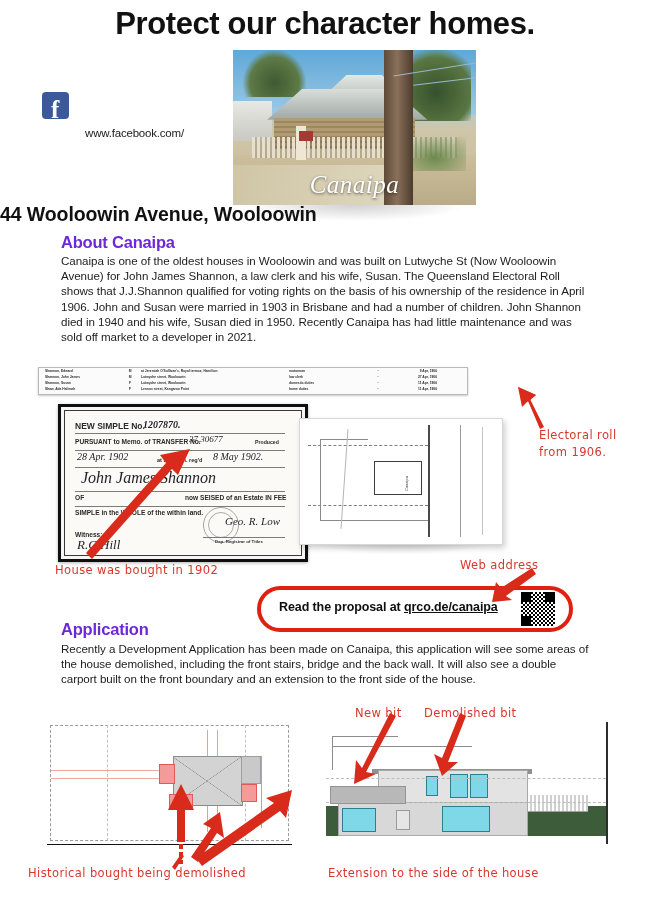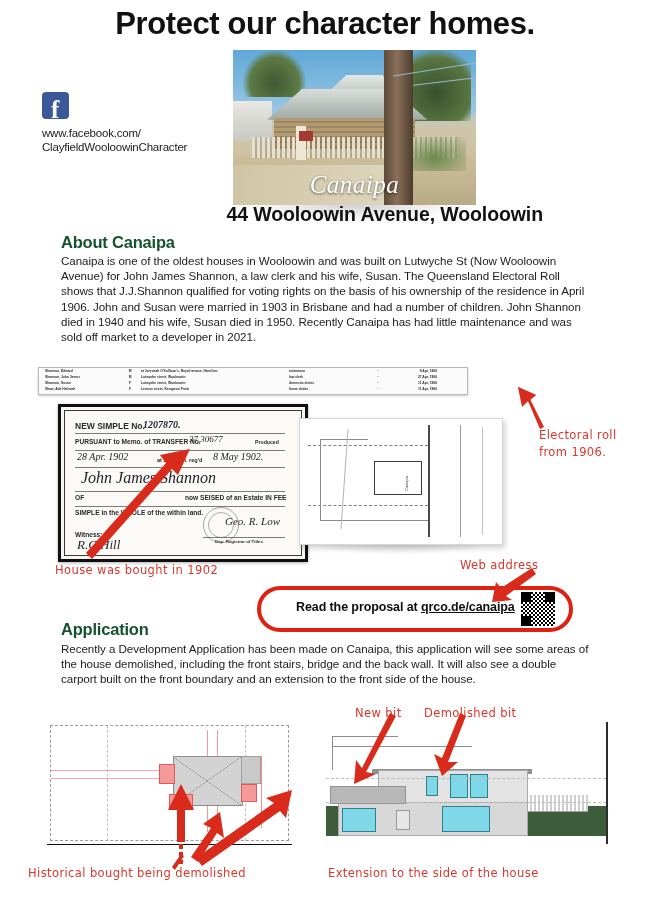--- a/index.html
+++ b/index.html
@@ -48,20 +48,21 @@
     font-size: 25px;
     color: #ffffff;
     line-height: 1;
   }
   .fb-url {
     margin-top: 7px;
     font-size: 11.5px;
     line-height: 14px;
     color: #1a1a1a;
     letter-spacing: -0.2px;
+    text-align: center;
   }
 
   
   .hero-photo {
     position: absolute;
     top: 50px; left: 233px;
     width: 243px; height: 155px;
     overflow: hidden;
     background: linear-gradient(#7ab4dc 0%, #a8cde4 28%, #cfc6a8 52%, #c8bb9a 100%);
   }
@@ -114,33 +115,33 @@
     position: absolute;
     top: 205px; left: 246px;
     width: 218px; height: 16px;
     background: radial-gradient(ellipse at 50% 0%, rgba(0,0,0,0.18), rgba(0,0,0,0) 72%);
   }
 
   
   .address {
     position: absolute;
     top: 203px; left: 0; width: 543px;
-    text-align: right;
+    text-align: left;
     font-weight: bold;
     font-size: 19.5px;
     letter-spacing: -0.1px;
     color: #111;
   }
 
   
   .sec-head {
     position: absolute;
     font-weight: bold;
     font-size: 16.5px;
-    color: #14532d;
+    color: #6d28d9;
     letter-spacing: -0.2px;
   }
   #about-head { top: 233px; left: 61px; }
   #dev-head   { top: 620px; left: 61px; }
 
   .sec-body {
     position: absolute;
     font-size: 11.6px;
     line-height: 15.2px;
     color: #1c1c1c;
@@ -268,21 +269,20 @@
     border-radius: 26px;
     box-sizing: border-box;
   }
   .proposal-text {
     position: absolute;
     left: 22px; top: 14px;
     font-weight: bold;
     font-size: 12.5px;
     color: #0e0e0e;
     letter-spacing: -0.1px;
-    margin-left: 17px;
   }
   .proposal-text .lnk { text-decoration: underline; }
   .qr {
     position: absolute;
     right: 18px; top: 6px;
     width: 34px; height: 34px;
     background:
       
       linear-gradient(#000,#000) 0 0/10px 10px no-repeat,
       linear-gradient(#fff,#fff) 2px 2px/6px 6px no-repeat,
@@ -372,21 +372,20 @@
 </style>
 </head>
 <body>
 
 <div class="headline">Protect our character homes.</div>
 
 <div class="fb-block">
   <span class="fb-logo"></span>
   <div class="fb-url">
     <div>www.facebook.com/</div>
-    <div>ClayfieldWooloowinCharacter</div>
   </div>
 </div>
 
 <div class="hero-shadow"></div>
 <div class="hero-photo">
   <div class="hp-sky"></div>
   <div class="hp-treeL"></div>
   <div class="hp-treeR"></div>
   <div class="hp-nbr"></div>
   <div class="hp-roof2"></div>

